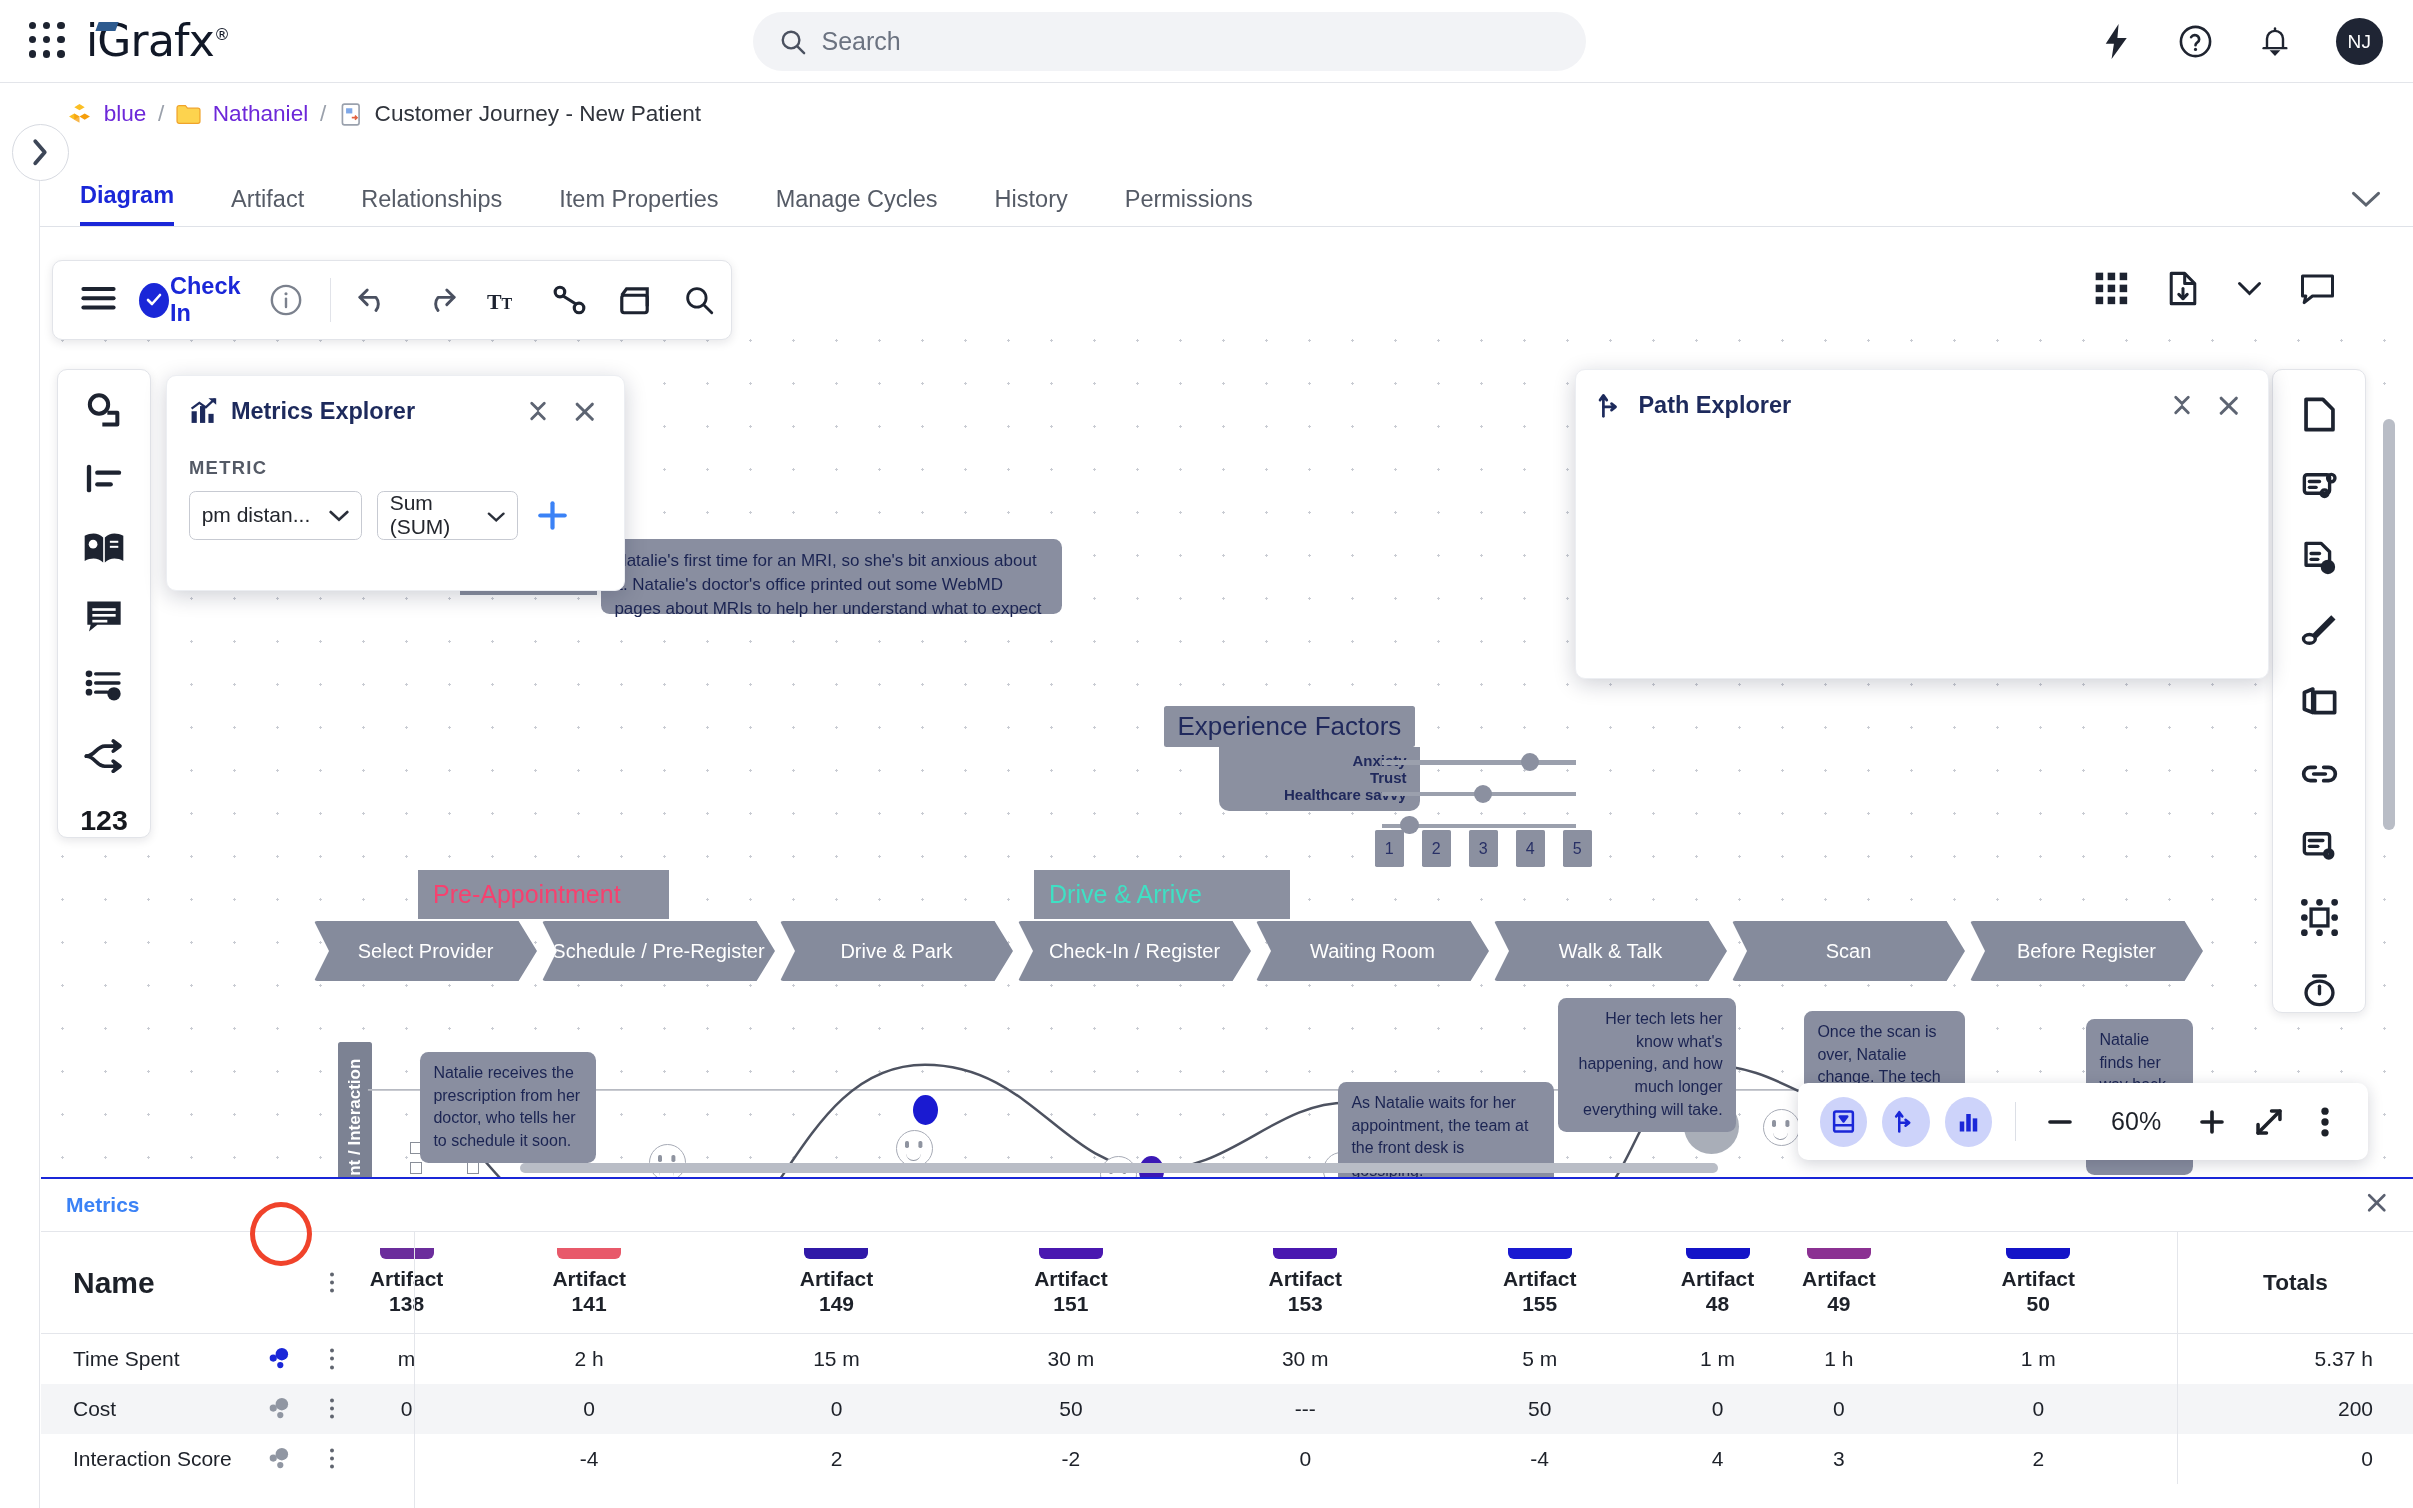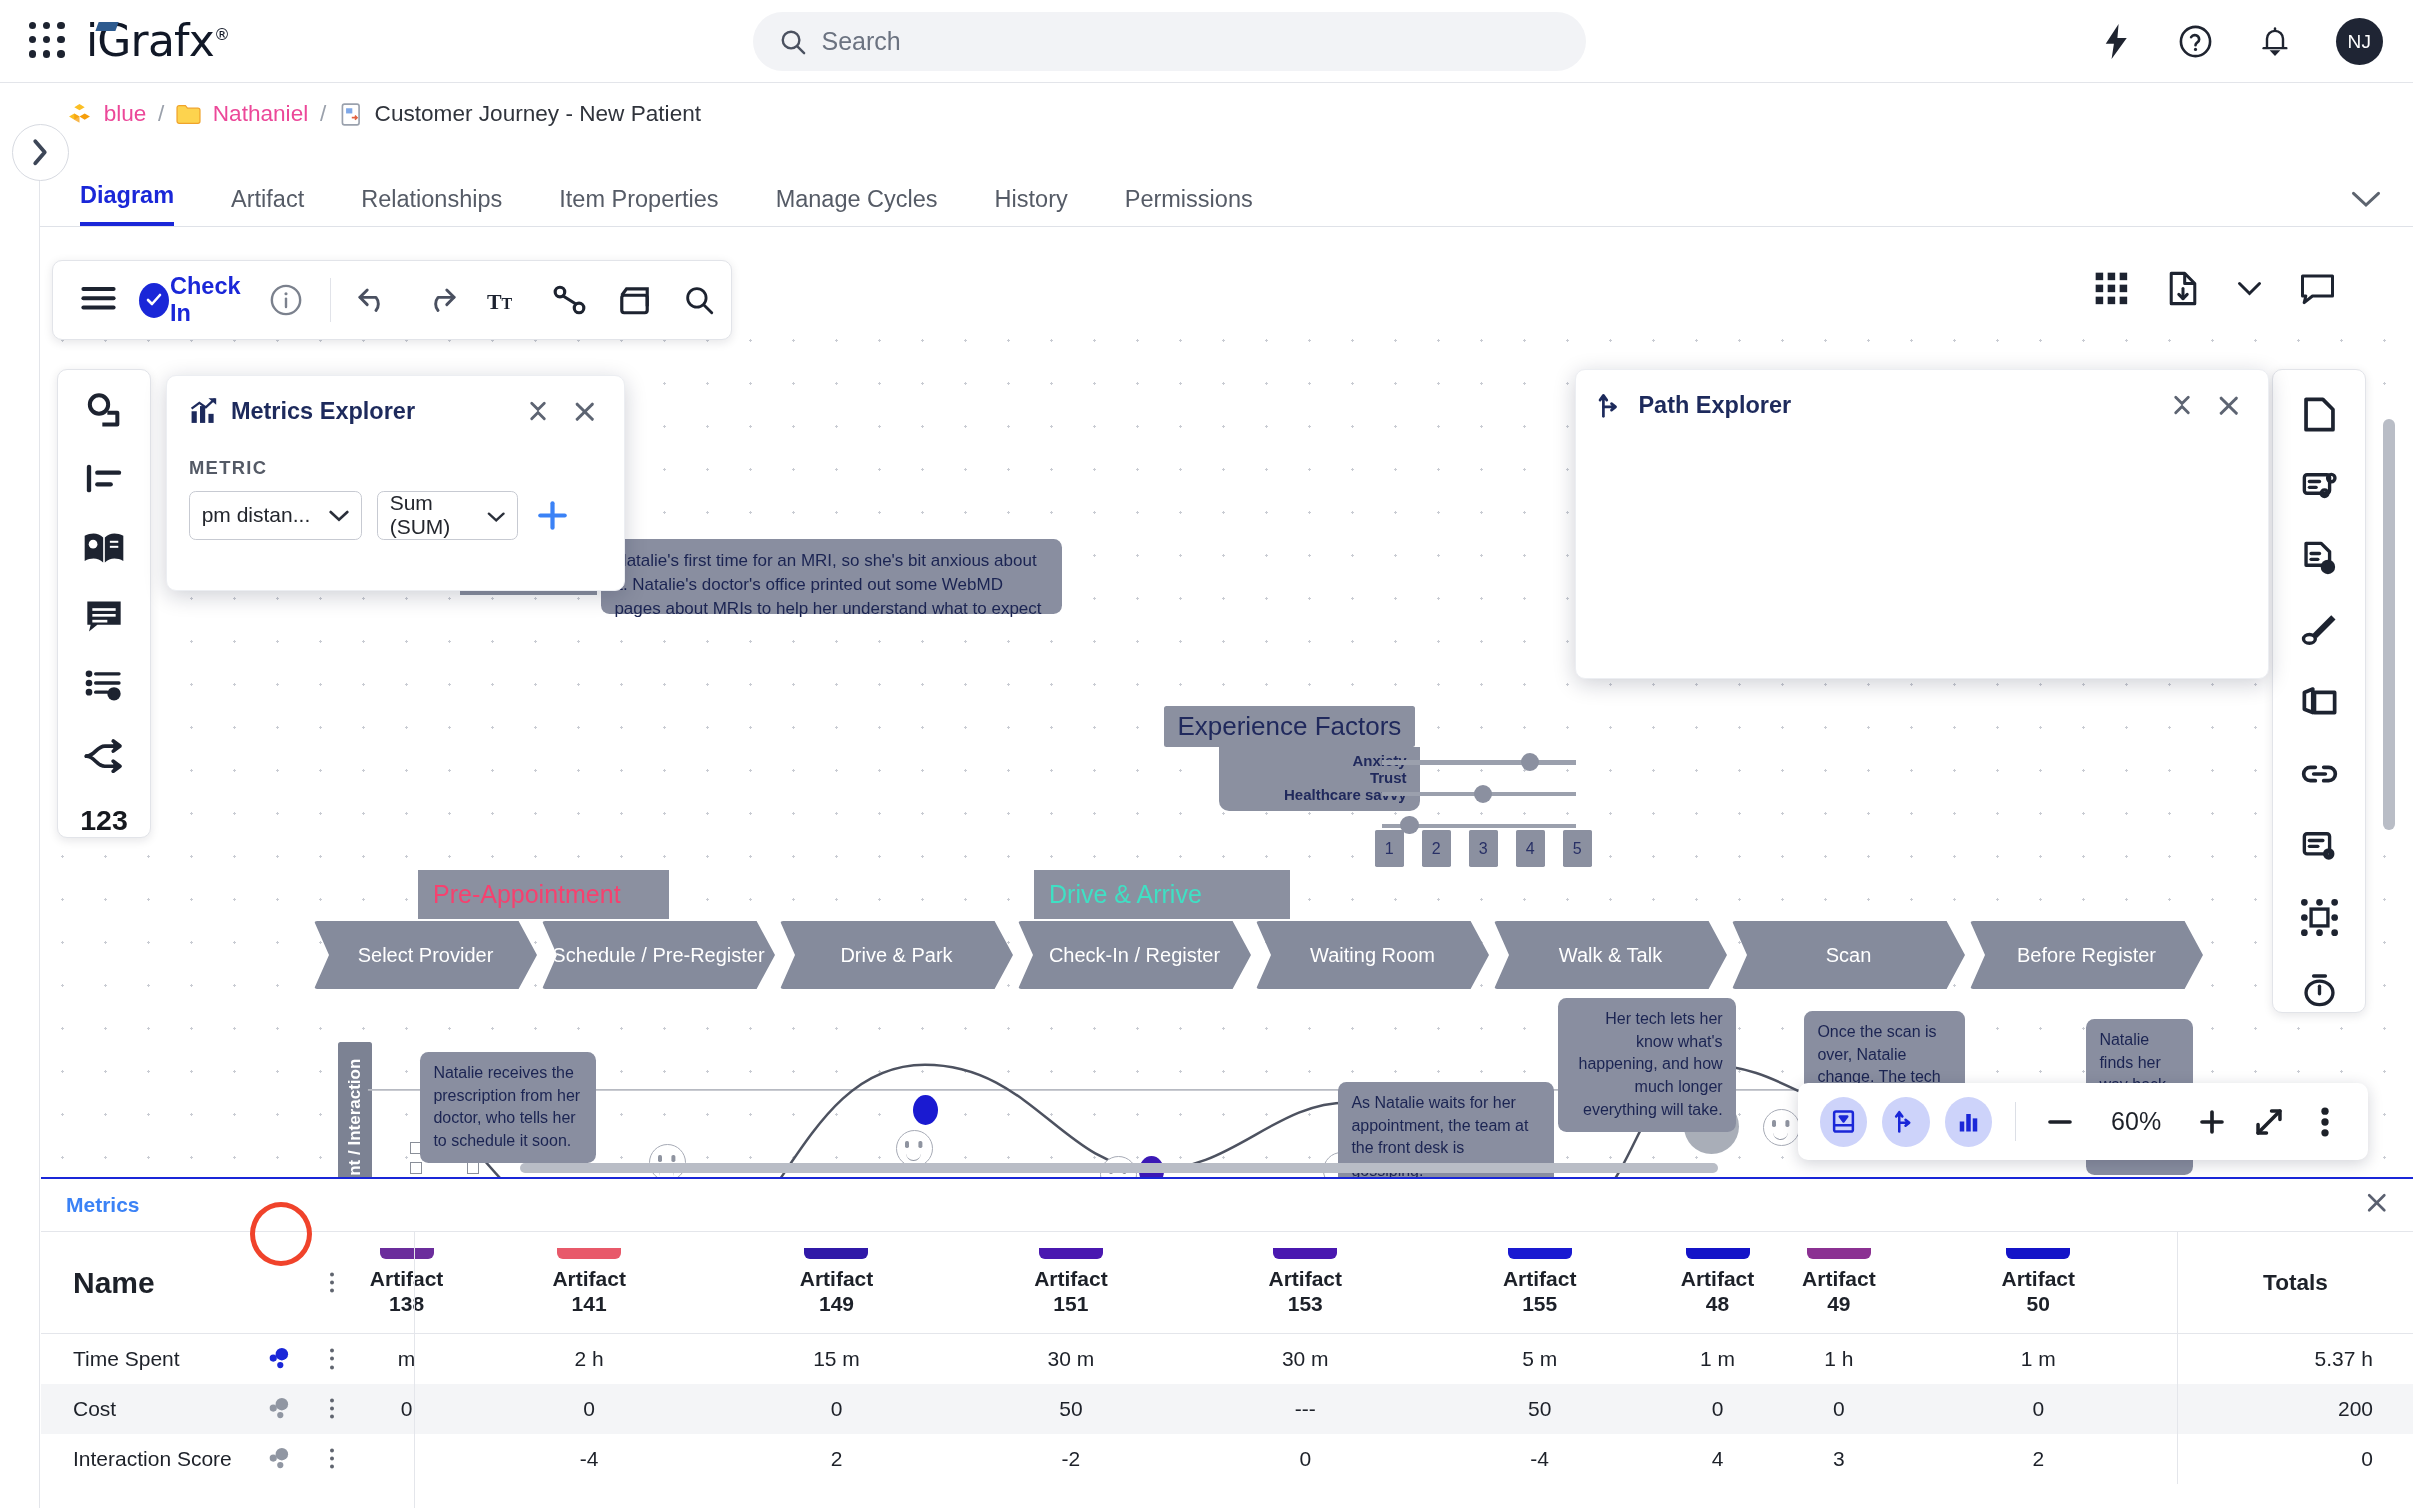--- a/index.html
+++ b/index.html
@@ -51,21 +51,21 @@
     display: flex; align-items: center; background: #fff; }
   .leftrail { position: absolute; left: 0; top: 84px; width: 40px; height: 1425px;
      border-right: 0.8px solid #e3e5ea; background: #fff; }
   .railbtn {
     position: absolute; left: 11.7px; top: 124px; width: 57px; height: 57px; border-radius: 50%;
     background: #fff; border: 0.8px solid #d7dae1; display: flex; align-items: center; justify-content: center;
     cursor: pointer; z-index: 6;
   }
   .crumbs { margin-left: 67px; display: flex; align-items: center; gap: 11.7px;
      font-size: 22.6px; color: #30343c; }
-  .crumbs a { color: #ec4899; text-decoration: none; cursor: pointer; }
+  .crumbs a { color: #6d28d9; text-decoration: none; cursor: pointer; }
   .crumbs .sep { color: #9aa0ab; }
   .crumbs .cur { color: #30343c; }
   .crumbs .ci { width: 25px; height: 25px; display: inline-flex; align-items: center; justify-content: center; }
   .chev-right-top { position: absolute; right: 32px; top: 106px; cursor: pointer; }
 
   
   .tabs { position: absolute; left: 40px; top: 168px; width: 2373px; height: 59px;
      display: flex; align-items: flex-end; border-bottom: 0.8px solid #dfe2e8; }
   .tab { font-size: 23.5px; color: #555b66; padding: 0 0 13.4px 0; margin-right: 57px; cursor: pointer; white-space: nowrap; }
   .tab:first-child { margin-left: 40px; }
@@ -111,21 +111,21 @@
   .rrail {
     position: absolute; right: 47px; top: 369px; width: 94px; height: 644px;
     background: #fff; border: 0.8px solid #e2e4e9; border-radius: 10px;
     box-shadow: 0 2.5px 10px rgba(20,24,40,.10);
     display: flex; flex-direction: column; align-items: center; padding-top: 22px; gap: 27px; z-index: 4;
   }
   .rrail .pb { width: 47px; height: 47px; display: flex; align-items: center; justify-content: center; cursor: pointer; }
   .scrollbar-v { position: absolute; right: 18.4px; top: 419px; width: 11.7px; height: 411px;
      background: #b9bdc6; border-radius: 5.9px; z-index: 5; cursor: pointer; }
   .stage-chip {
-    position: absolute; height: 68px; background: #858b9c; color: #fff;
+    position: absolute; height: 60px; background: #858b9c; color: #fff;
     display: flex; align-items: center; justify-content: center; font-size: 20px;
     clip-path: polygon(0 0, calc(100% - 18.4px) 0, 100% 50%, calc(100% - 18.4px) 100%, 0 100%, 15px 50%);
     border-radius: 3.4px;
   }
   .phase-chip { position: absolute; height: 49px; background: #8b90a0;
     display: flex; align-items: center; padding: 0 15px; font-size: 25px; }
   .note {
     position: absolute; background: #898ea0; color: #1b2452; border-radius: 8.4px;
     font-size: 16px; line-height: 1.42; padding: 10px 13.4px;
   }

